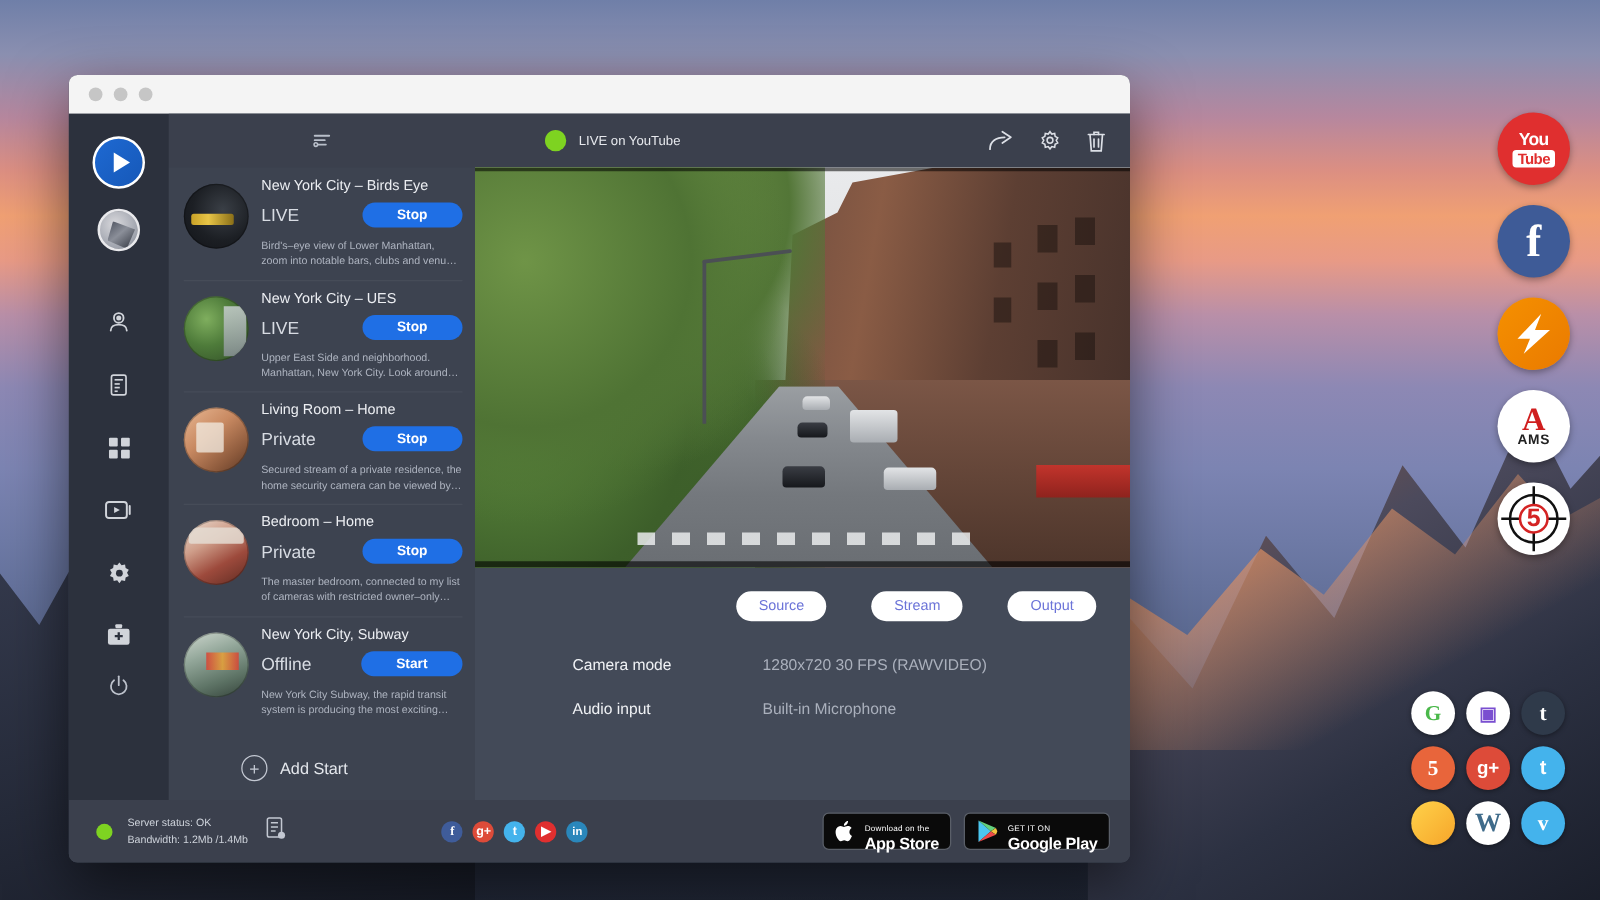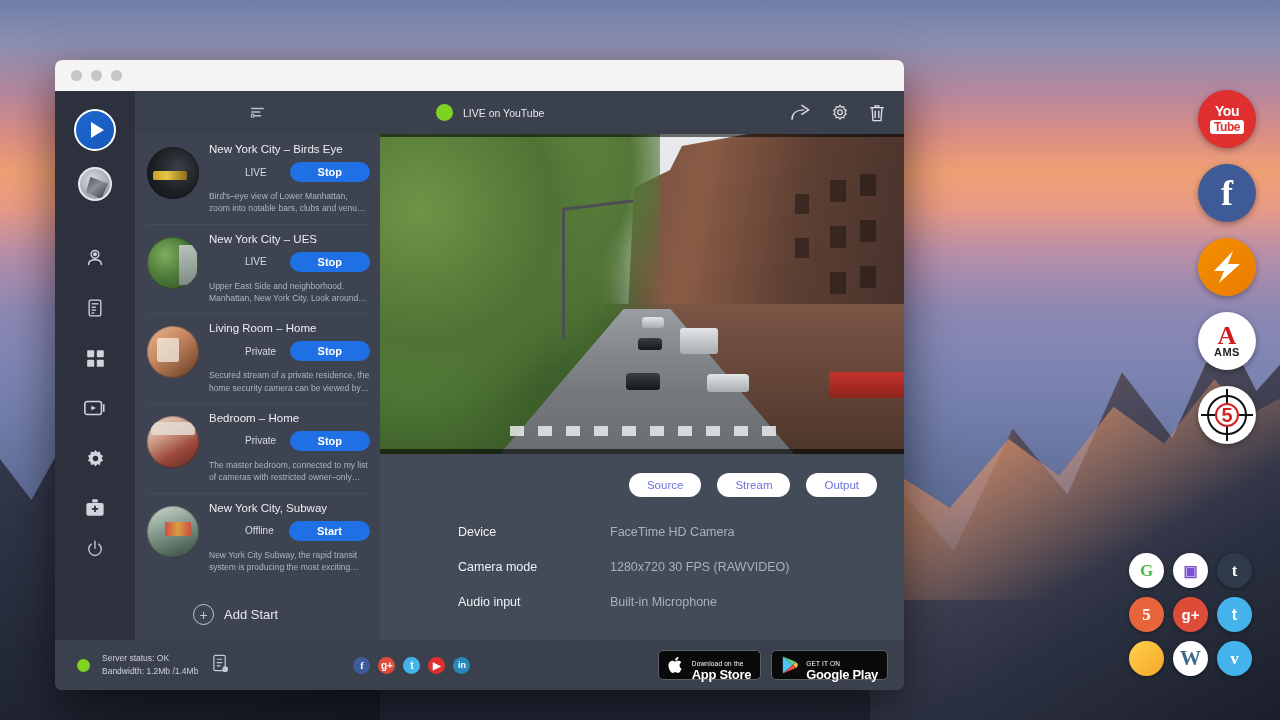--- a/index.html
+++ b/index.html
@@ -194,21 +194,21 @@
   .th-4 { background: linear-gradient(150deg,#e9dcd0 0%, #cf9e8a 35%, #9d4a3c 65%, #5e2b22 100%); position:relative; overflow:hidden;}
   .th-4::after{content:'';position:absolute;left:4px;top:6px;width:44px;height:13px;background:#e4dcd2;opacity:.85;border-radius:2px;}
   .th-5 { background: linear-gradient(160deg,#cfd8cf 0%, #93a79a 35%, #5e7466 70%, #34423a 100%); position:relative; overflow:hidden;}
   .th-5::after{content:'';position:absolute;left:18px;top:16px;width:26px;height:14px;background:linear-gradient(90deg,#d4473a,#e2a03a,#d4473a);opacity:.9;}
   .cam-info { flex: 1; min-width: 0; }
   .cam-title {
     font-size: 11.5px; color: #eceef2; margin-bottom: 7px; white-space: nowrap;
     overflow: hidden; text-overflow: ellipsis;
   }
   .cam-midrow { display:flex; align-items:center; justify-content:space-between; margin-bottom: 8px; }
-  .cam-status { font-size: 10px; color: #d8dce3; margin-left: 36px; }
+  .cam-status { font-size: 14px; color: #d8dce3; }
   .cam-btn {
     background: #1f6fe5; color: #fff; border: none; border-radius: 12px;
     font-size: 11px; font-weight: bold; padding: 4px 28px; cursor: pointer;
     font-family: "Liberation Sans", sans-serif; min-width: 62px;
   }
   .cam-desc {
     font-size: 8.5px; line-height: 1.45; color: #aeb4c0;
     display: -webkit-box; -webkit-line-clamp: 2; -webkit-box-orient: vertical; overflow: hidden;
   }
   #add-camera {
@@ -283,21 +283,21 @@
     position:absolute; background: #4b4f54;
   }
   .vshadow-top {
     position:absolute; left:0; right:0; top:0; height: 3px; background: rgba(0,0,0,.55);
   }
   .vshadow-bot {
     position:absolute; left:0; right:0; bottom:0; height: 5px; background: rgba(0,0,0,.6);
   }
 
   #seg-row {
-    display: flex; justify-content: flex-end; gap: 16px; padding: 19px 27px 0 0;
+    display: flex; justify-content: flex-end; gap: 36px; padding: 19px 27px 0 0;
   }
   .seg-btn {
     background: #ffffff; border: none; border-radius: 13px; padding: 6px 18px;
     color: #6b73d8; font-size: 11.5px; cursor: pointer;
     font-family: "Liberation Sans", sans-serif;
   }
 
   #props { padding: 28px 0 0 78px; }
   .prop-row { display: flex; margin-bottom: 21px; }
   .prop-key { width: 152px; font-size: 12.5px; color: #f0f2f5; }
@@ -608,24 +608,20 @@
       </div>
 
       <div id="seg-row">
         <button class="seg-btn">Source</button>
         <button class="seg-btn">Stream</button>
         <button class="seg-btn">Output</button>
       </div>
 
       <div id="props">
         <div class="prop-row">
-          <span class="prop-key">Device</span>
-          <span class="prop-val">FaceTime HD Camera</span>
-        </div>
-        <div class="prop-row">
           <span class="prop-key">Camera mode</span>
           <span class="prop-val">1280x720 30 FPS (RAWVIDEO)</span>
         </div>
         <div class="prop-row">
           <span class="prop-key">Audio input</span>
           <span class="prop-val">Built-in Microphone</span>
         </div>
       </div>
 
     </div>

